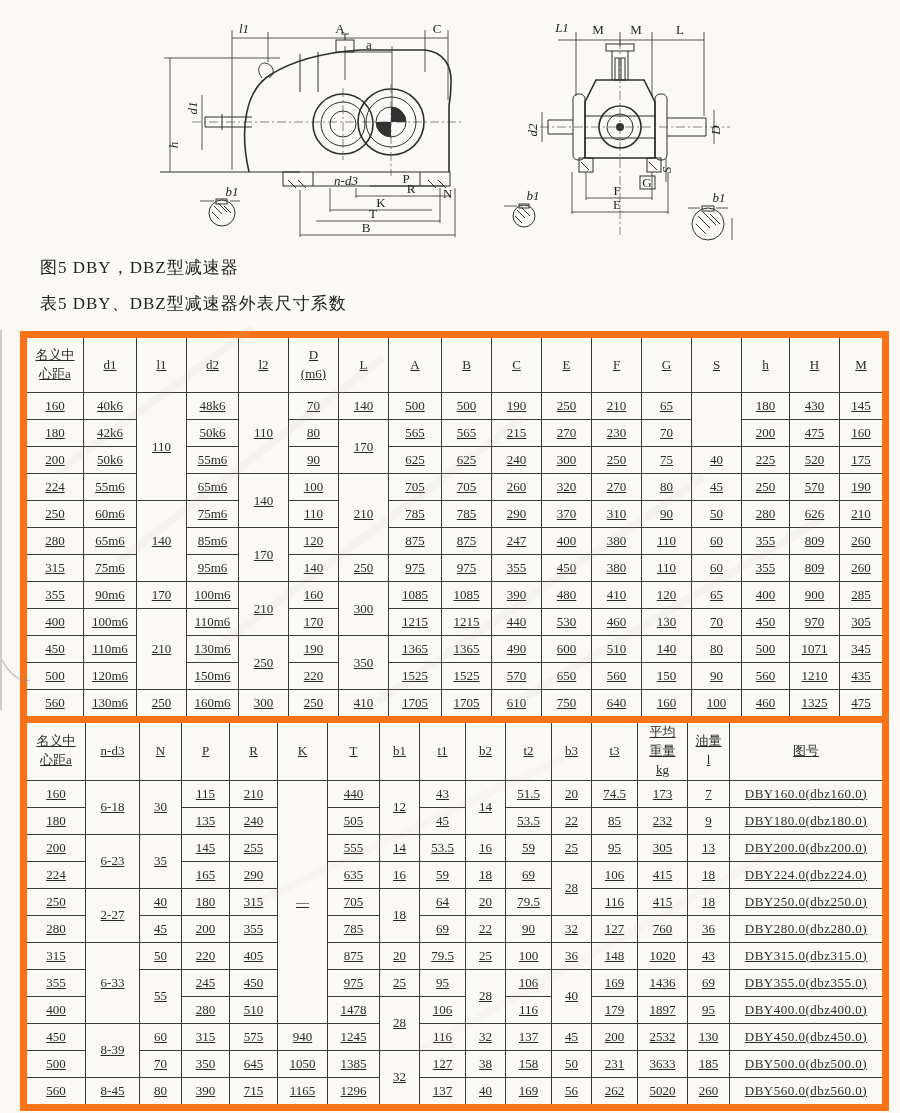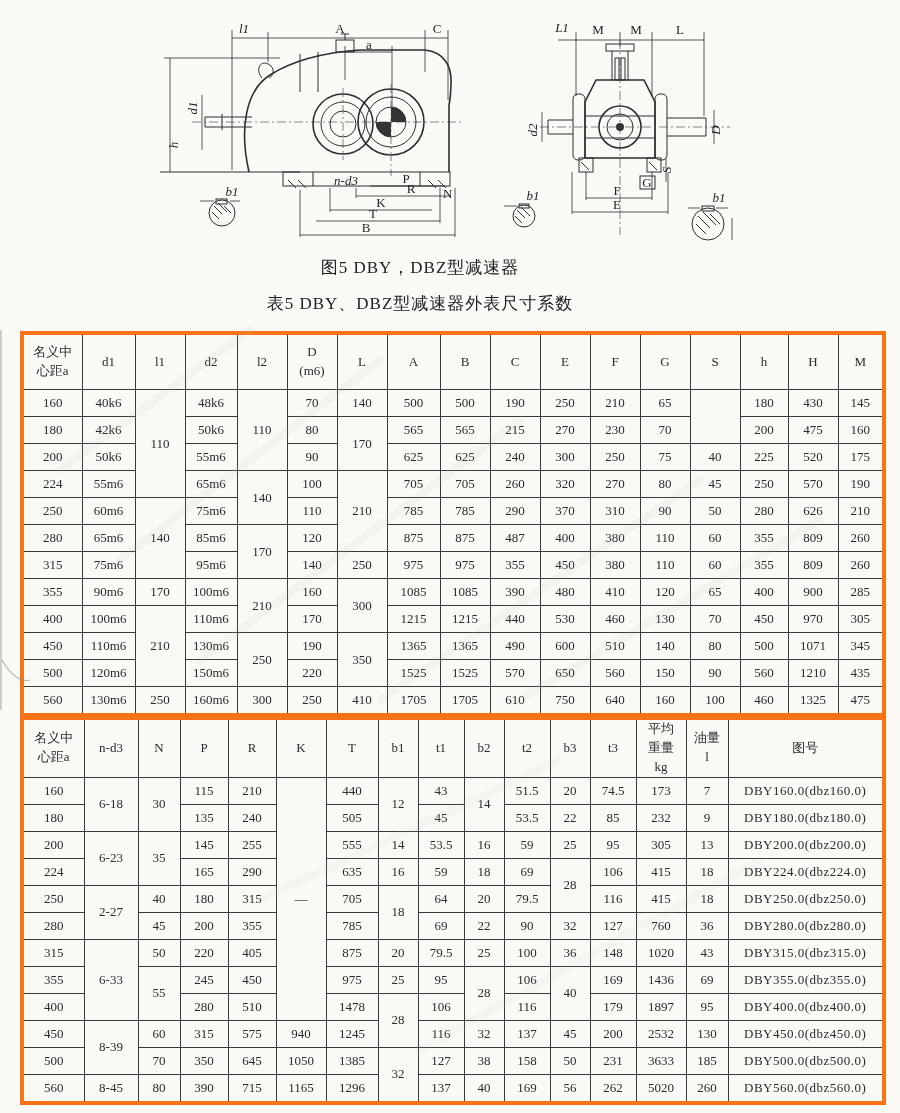--- a/index.html
+++ b/index.html
@@ -7,21 +7,21 @@
     width:900px;height:1113px;position:relative;overflow:hidden;
     background:#faf9f6;
     font-family:"Liberation Serif","DejaVu Serif",serif;
     color:#262626;
   }
   
   #scan-artifacts{position:absolute;top:0;left:0;pointer-events:none;z-index:3;}
   
   #figure-svg{position:absolute;top:0;left:0;z-index:1;}
   .caption{
-    position:absolute;left:40px;width:760px;text-align:center;
+    position:absolute;left:40px;width:760px;text-align:left;
     font-size:17px;letter-spacing:1px;z-index:2;color:#222;
   }
   #fig-caption{top:256px;}
   #table-caption{top:292px;}
   
   .tbl-wrap{position:absolute;left:20px;width:864px;z-index:2;}
   #t1-wrap{top:331px;}
   #t2-wrap{top:716px;}
   table.dims{
     border-collapse:collapse;table-layout:fixed;width:862px;
@@ -30,21 +30,21 @@
   table.dims th,table.dims td{
     border:1px solid #3a3a3a;
     text-align:center;vertical-align:middle;
     font-size:13px;font-weight:normal;
     padding:0 1px;color:#2b2b2b;
     overflow:hidden;
   }
   table.dims th{white-space:pre-line;line-height:1.45;height:54px;}
   #table1 td{height:26px;}
   #table2 td{height:26px;}
-  table.dims{border:4px solid #f97316;}
+  table.dims{border:7px solid #f97316;text-decoration:underline;}
   td.figno{font-size:12.5px;letter-spacing:0.5px;}
   
   .ln{stroke:#2e2e2e;stroke-width:1;fill:none;}
   .ln2{stroke:#2e2e2e;stroke-width:1.6;fill:none;}
   .cl{stroke:#555;stroke-width:0.7;fill:none;stroke-dasharray:9 3 2 3;}
   .dk{fill:#333;stroke:none;}
   .dim{stroke:#2e2e2e;stroke-width:0.8;fill:none;}
   text.lb{font-family:"Liberation Serif","DejaVu Serif",serif;font-size:13px;fill:#1e1e1e;font-style:italic;}
   text.lbu{font-family:"Liberation Serif","DejaVu Serif",serif;font-size:13px;fill:#1e1e1e;}
 </style>
@@ -368,21 +368,21 @@
           <td>210</td>
         </tr>
         <tr>
           <td>280</td>
           <td>65m6</td>
           <td>85m6</td>
           <td rowspan="2">170</td>
           <td>120</td>
           <td>875</td>
           <td>875</td>
-          <td>487</td>
+          <td>247</td>
           <td>400</td>
           <td>380</td>
           <td>110</td>
           <td>60</td>
           <td>355</td>
           <td>809</td>
           <td>260</td>
         </tr>
         <tr>
           <td>315</td>

